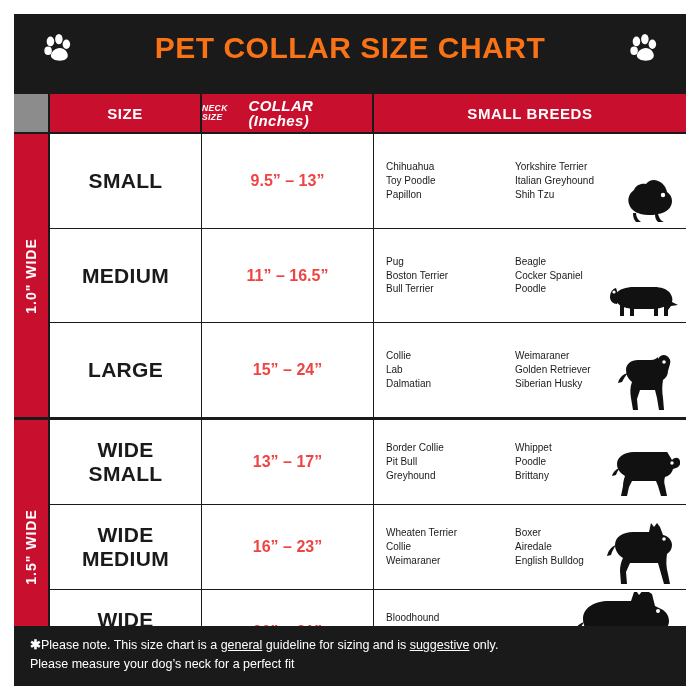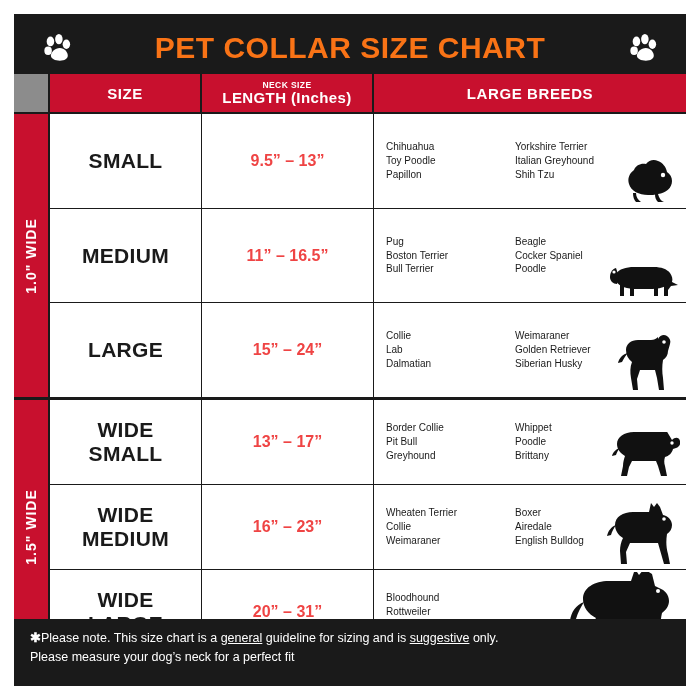--- a/index.html
+++ b/index.html
@@ -51,21 +51,21 @@
     width: 30px;
     height: 30px;
   }
   .paw.left { left: 28px; }
   .paw.right { right: 28px; }
 
   
   .table-wrap {
     position: absolute;
     left: 0;
-    top: 60px;
+    top: 80px;
     width: 672px;
     height: 504px;
     background: #ffffff;
   }
 
   
   .col-head {
     display: flex;
     height: 38px;
     background: #c8102e;
@@ -87,25 +87,25 @@
     color: #ffffff;
     font-size: 15px;
     font-weight: bold;
     letter-spacing: 0.6px;
   }
   .ch-length {
     width: 172px;
     border-right: 2px solid #1a1a1a;
     box-sizing: border-box;
     display: flex;
-    flex-direction: column;
     align-items: center;
     justify-content: center;
     color: #ffffff;
     line-height: 1;
+    font-style: italic;
   }
   .ch-length .small-cap {
     font-size: 8.5px;
     font-weight: bold;
     letter-spacing: 0.4px;
     margin-bottom: 1px;
   }
   .ch-length .big-cap {
     font-size: 15px;
     font-weight: bold;
@@ -209,21 +209,21 @@
     position: absolute;
     right: 6px;
     bottom: 4px;
     pointer-events: none;
   }
 
   
   .footer {
     position: absolute;
     left: 0;
-    bottom: 7px;
+    bottom: 0;
     width: 672px;
     height: 60px;
     background: #1a1a1a;
     color: #ffffff;
     box-sizing: border-box;
     padding: 9px 16px 0 16px;
   }
   .footer-line {
     font-size: 12.5px;
     line-height: 1.55;
@@ -255,23 +255,23 @@
       </svg>
     </div>
 
     <div class="table-wrap">
 
       <div class="col-head">
         <div class="ch-corner"></div>
         <div class="ch-size">SIZE</div>
         <div class="ch-length">
           <div class="small-cap">NECK SIZE</div>
-          <div class="big-cap">LENGTH (Inches)</div>
+          <div class="big-cap">COLLAR (Inches)</div>
         </div>
-        <div class="ch-breeds">LARGE BREEDS</div>
+        <div class="ch-breeds">SMALL BREEDS</div>
       </div>
 
       <div class="group g1">
         <div class="group-label">
           <span>1.0" WIDE</span>
         </div>
         <div class="group-rows">
 
           <div class="row">
             <div class="cell-size">

